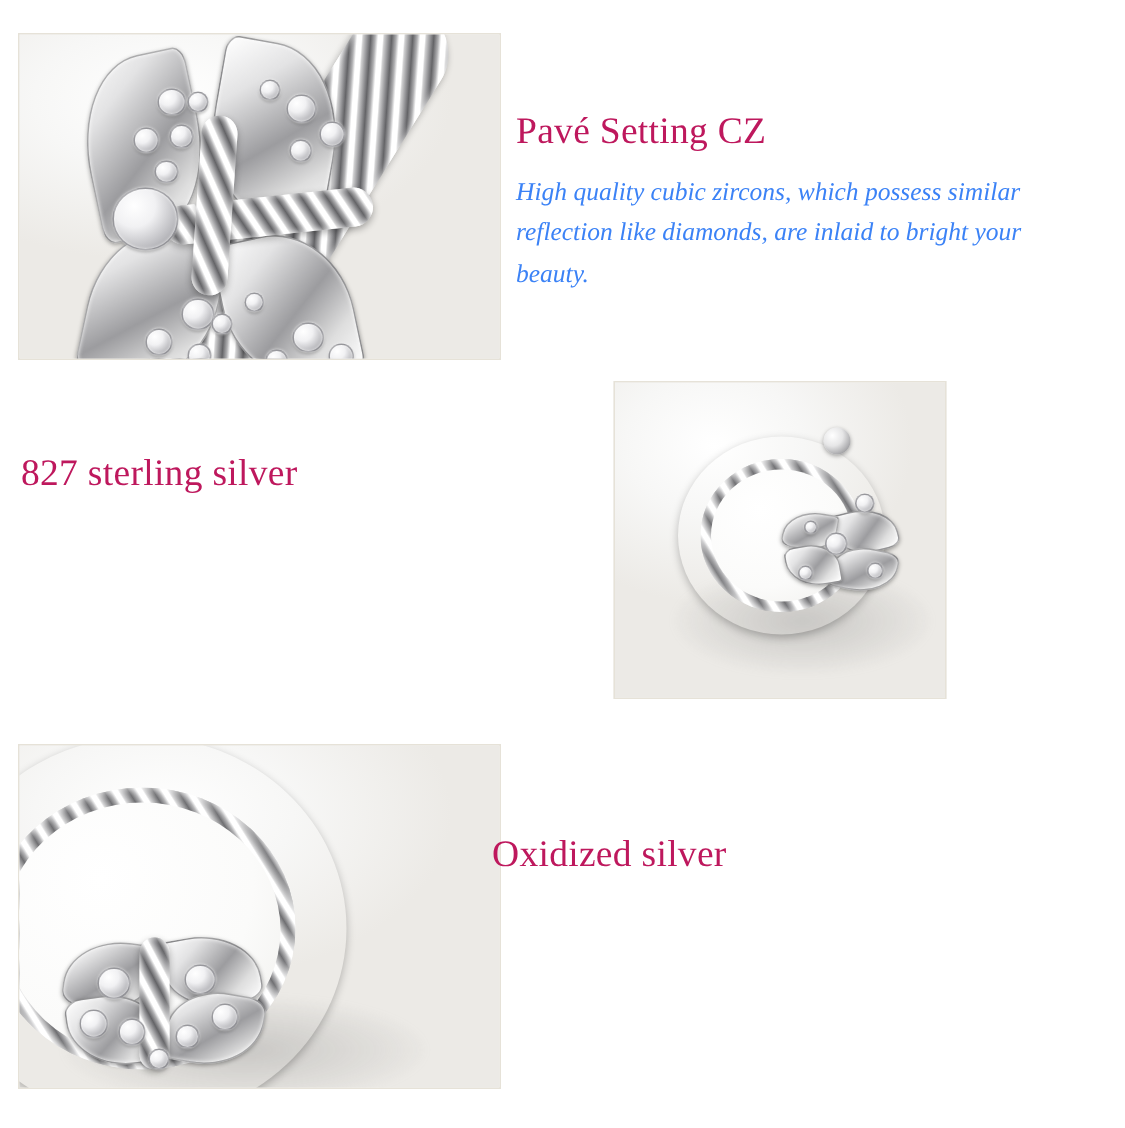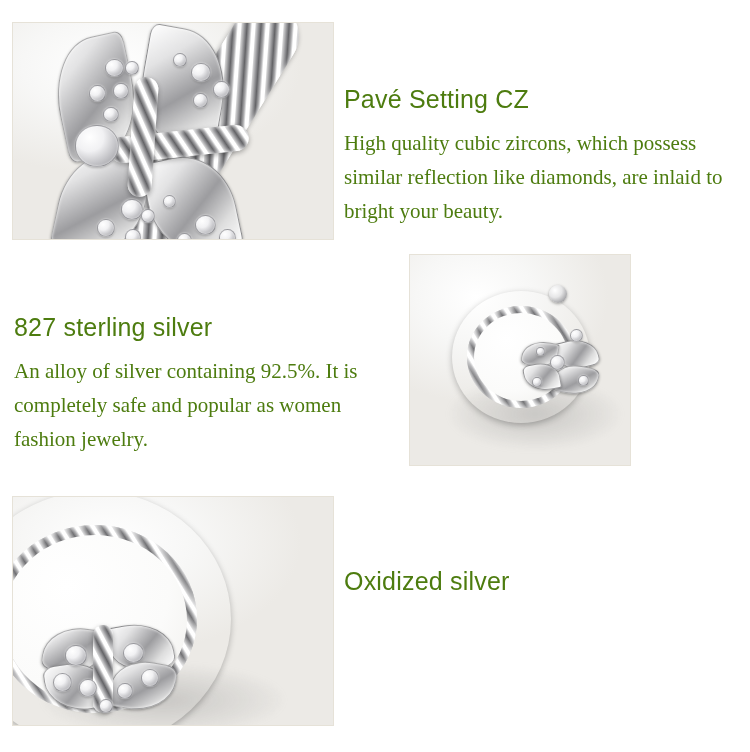--- a/index.html
+++ b/index.html
@@ -19,35 +19,36 @@
     position: absolute;
     inset: 0;
     background: #ffffff;
   }
 
   
   .feature {
     position: absolute;
   }
   .feature-title {
-    font-family: Liberation Sans, sans-serif;
+    font-family: Liberation Serif, serif;
     font-size: 25px;
     font-weight: 400;
-    color: #4d7c0f;
+    color: #be185d;
     letter-spacing: 0.2px;
-    margin: 12px 0 12px 0;
+    margin: 0 0 12px 0;
     line-height: 1.1;
   }
   .feature-body {
     font-family: "Liberation Serif", serif;
-    font-size: 21px;
+    font-size: 17px;
     line-height: 1.62;
-    color: #4d7c0f;
+    color: #3b82f6;
     margin: 0;
     max-width: 385px;
+    font-style: italic;
   }
 
   
   .photo {
     position: absolute;
     overflow: hidden;
     background: #f4f4f4;
     border: 1px solid #e6e2d8;
     box-sizing: border-box;
   }
@@ -162,21 +163,20 @@
     <div class="stone" style="left:150px; top:172px; width:13px; height:13px;"></div>
   </div>
 
   <div class="feature" style="left:344px; top:74px; width:390px;">
     <h2 class="feature-title">Pavé Setting CZ</h2>
     <p class="feature-body">High quality cubic zircons, which possess similar reflection like diamonds, are inlaid to bright your beauty.</p>
   </div>
 
   <div class="feature" style="left:14px; top:302px; width:370px;">
     <h2 class="feature-title">827 sterling silver</h2>
-    <p class="feature-body">An alloy of silver containing 92.5%. It is completely safe and popular as women fashion jewelry.</p>
   </div>
 
   <div class="photo" style="left:409px; top:254px; width:222px; height:212px;">
     <div class="pbg"></div>
     <div class="shadowblob" style="left:40px; top:124px; width:170px; height:70px;"></div>
 
     <div class="band" style="left:42px; top:36px; width:138px; height:132px; border:15px solid transparent; background-clip:padding-box;"></div>
     <div class="band-inner" style="left:64px; top:58px; width:94px; height:88px;"></div>
 
     <div class="bead" style="left:139px; top:30px; width:18px; height:18px;"></div>
@@ -208,17 +208,17 @@
 
     <div class="stone" style="left:52px; top:148px; width:22px; height:21px;"></div>
     <div class="stone" style="left:40px; top:176px; width:19px; height:19px;"></div>
     <div class="stone" style="left:66px; top:182px; width:18px; height:18px;"></div>
     <div class="stone" style="left:110px; top:146px; width:21px; height:20px;"></div>
     <div class="stone" style="left:128px; top:172px; width:18px; height:18px;"></div>
     <div class="stone" style="left:104px; top:186px; width:16px; height:16px;"></div>
     <div class="stone" style="left:86px; top:202px; width:14px; height:14px;"></div>
   </div>
 
-  <div class="feature" style="left:344px; top:556px; width:392px;">
+  <div class="feature" style="left:328px; top:556px; width:392px;">
     <h2 class="feature-title">Oxidized silver</h2>
   </div>
 
 </div>
 
 </body></html>

